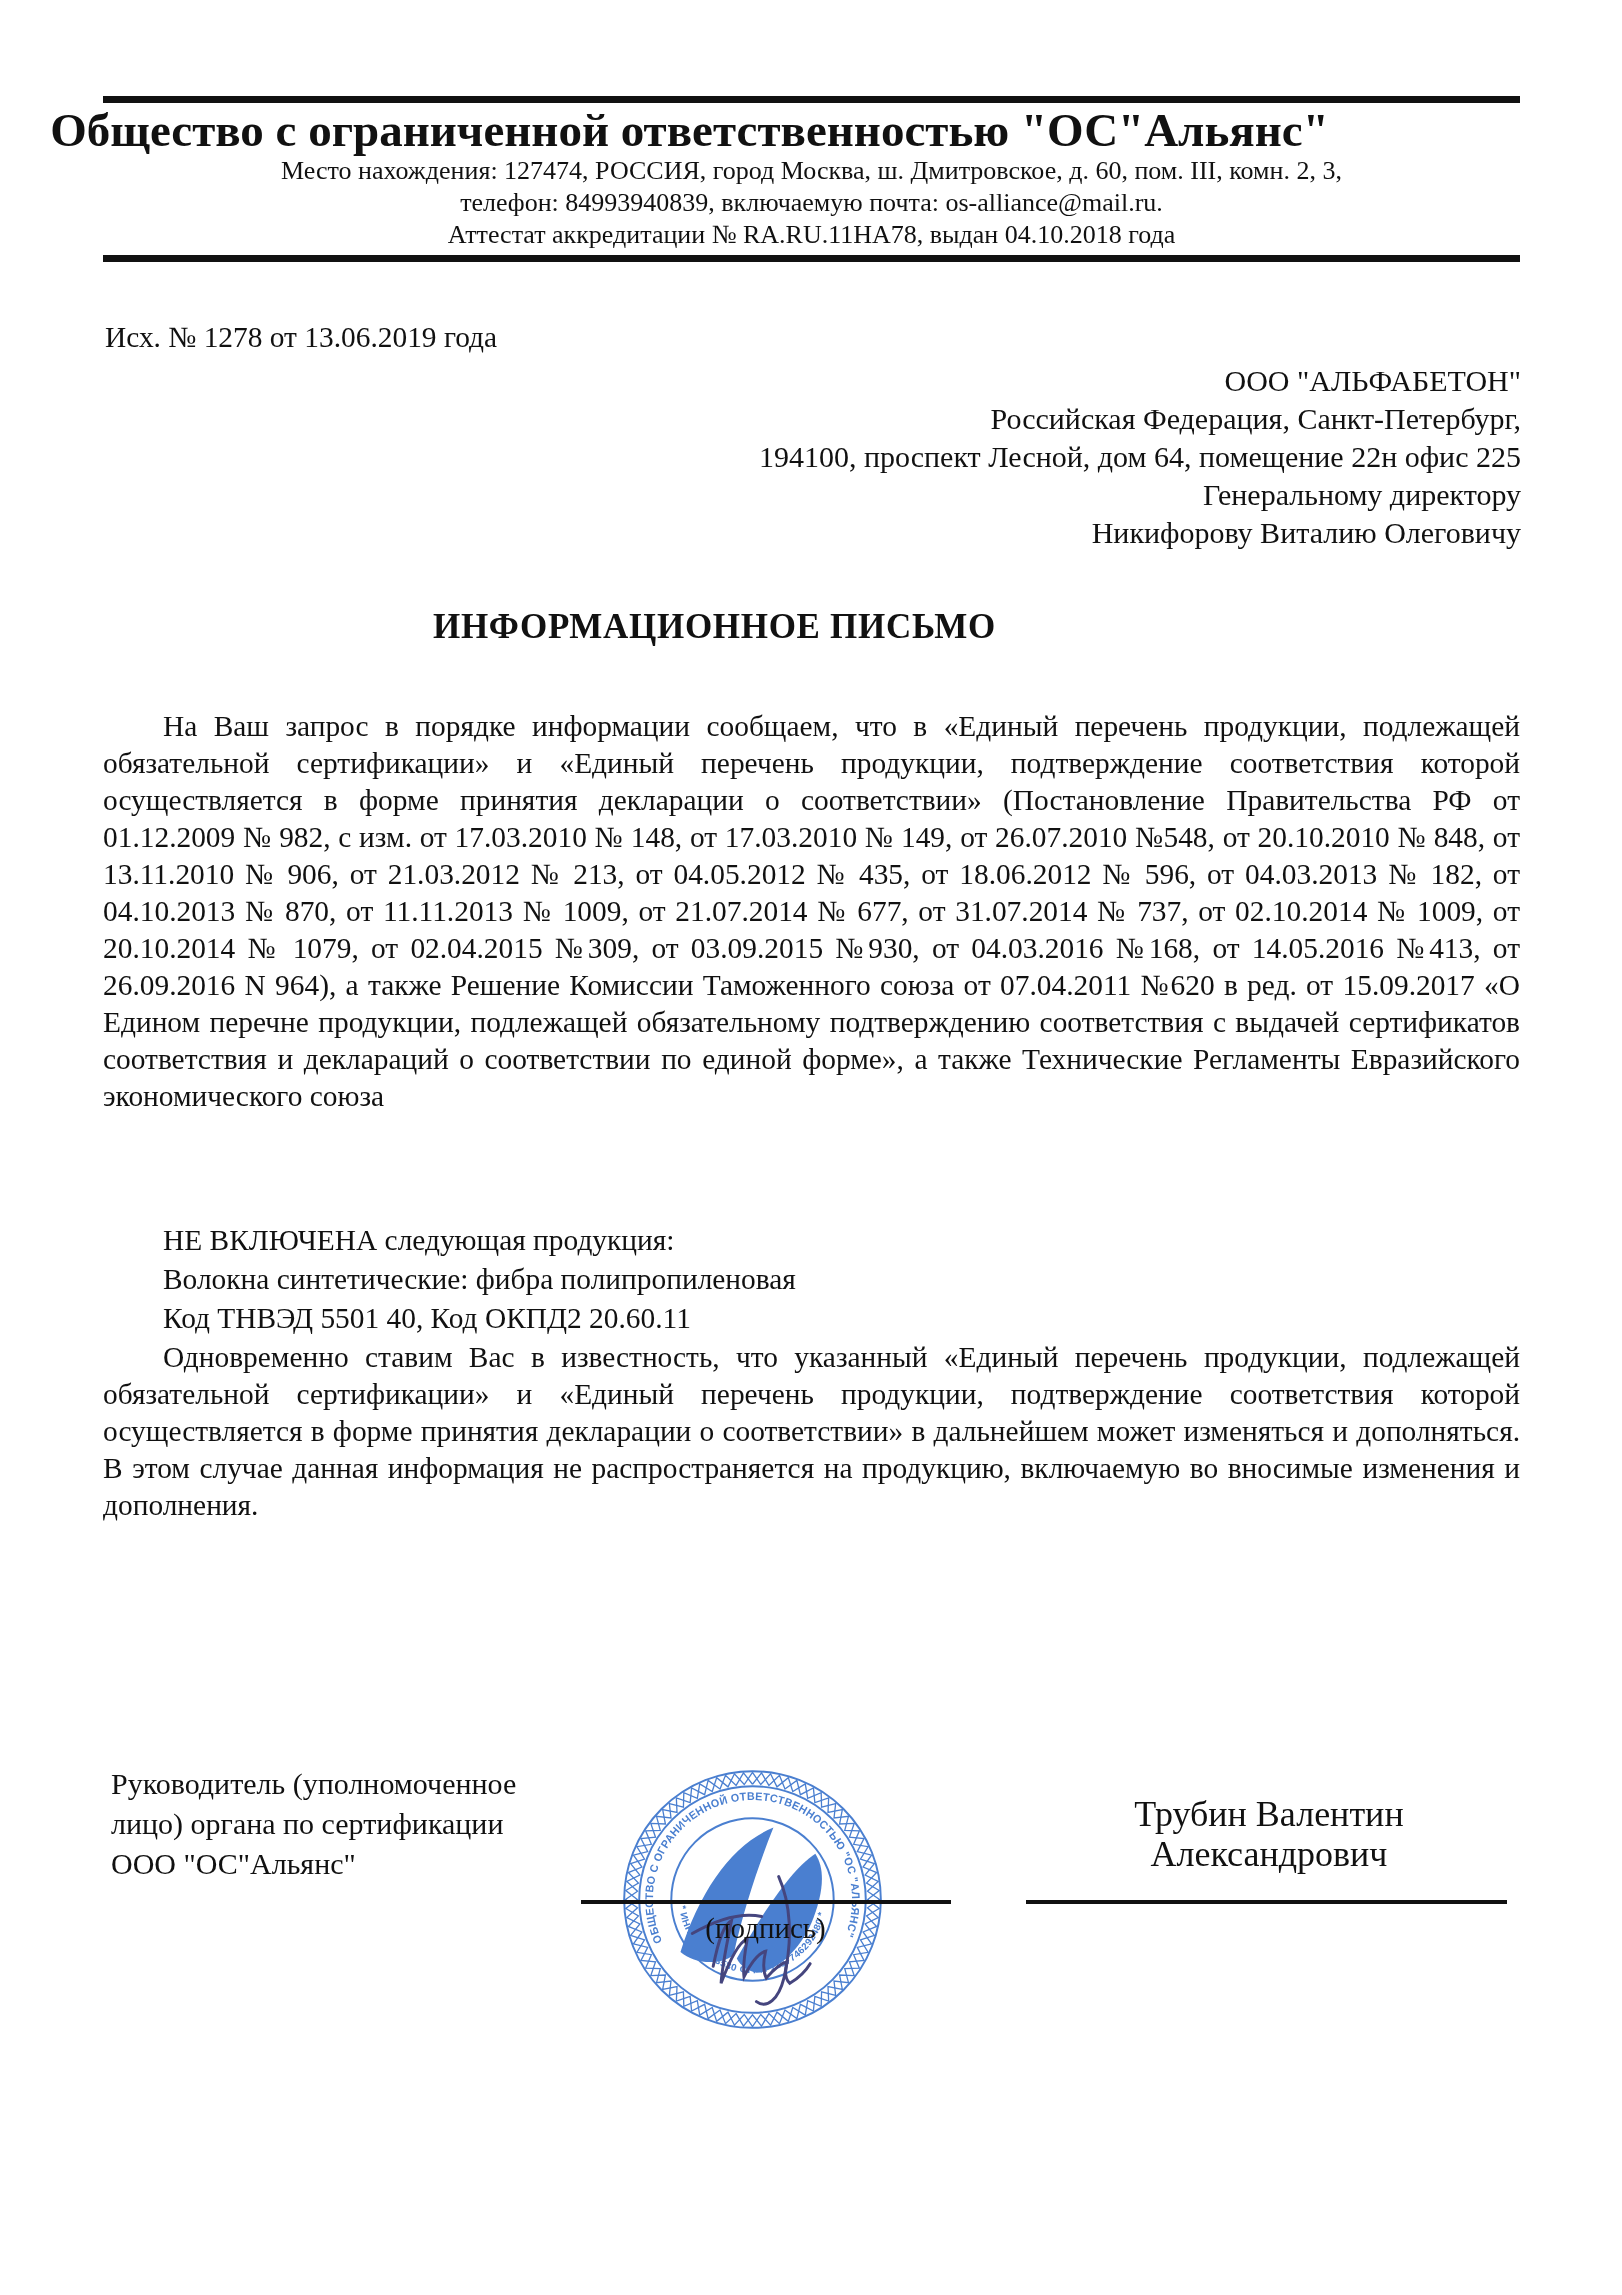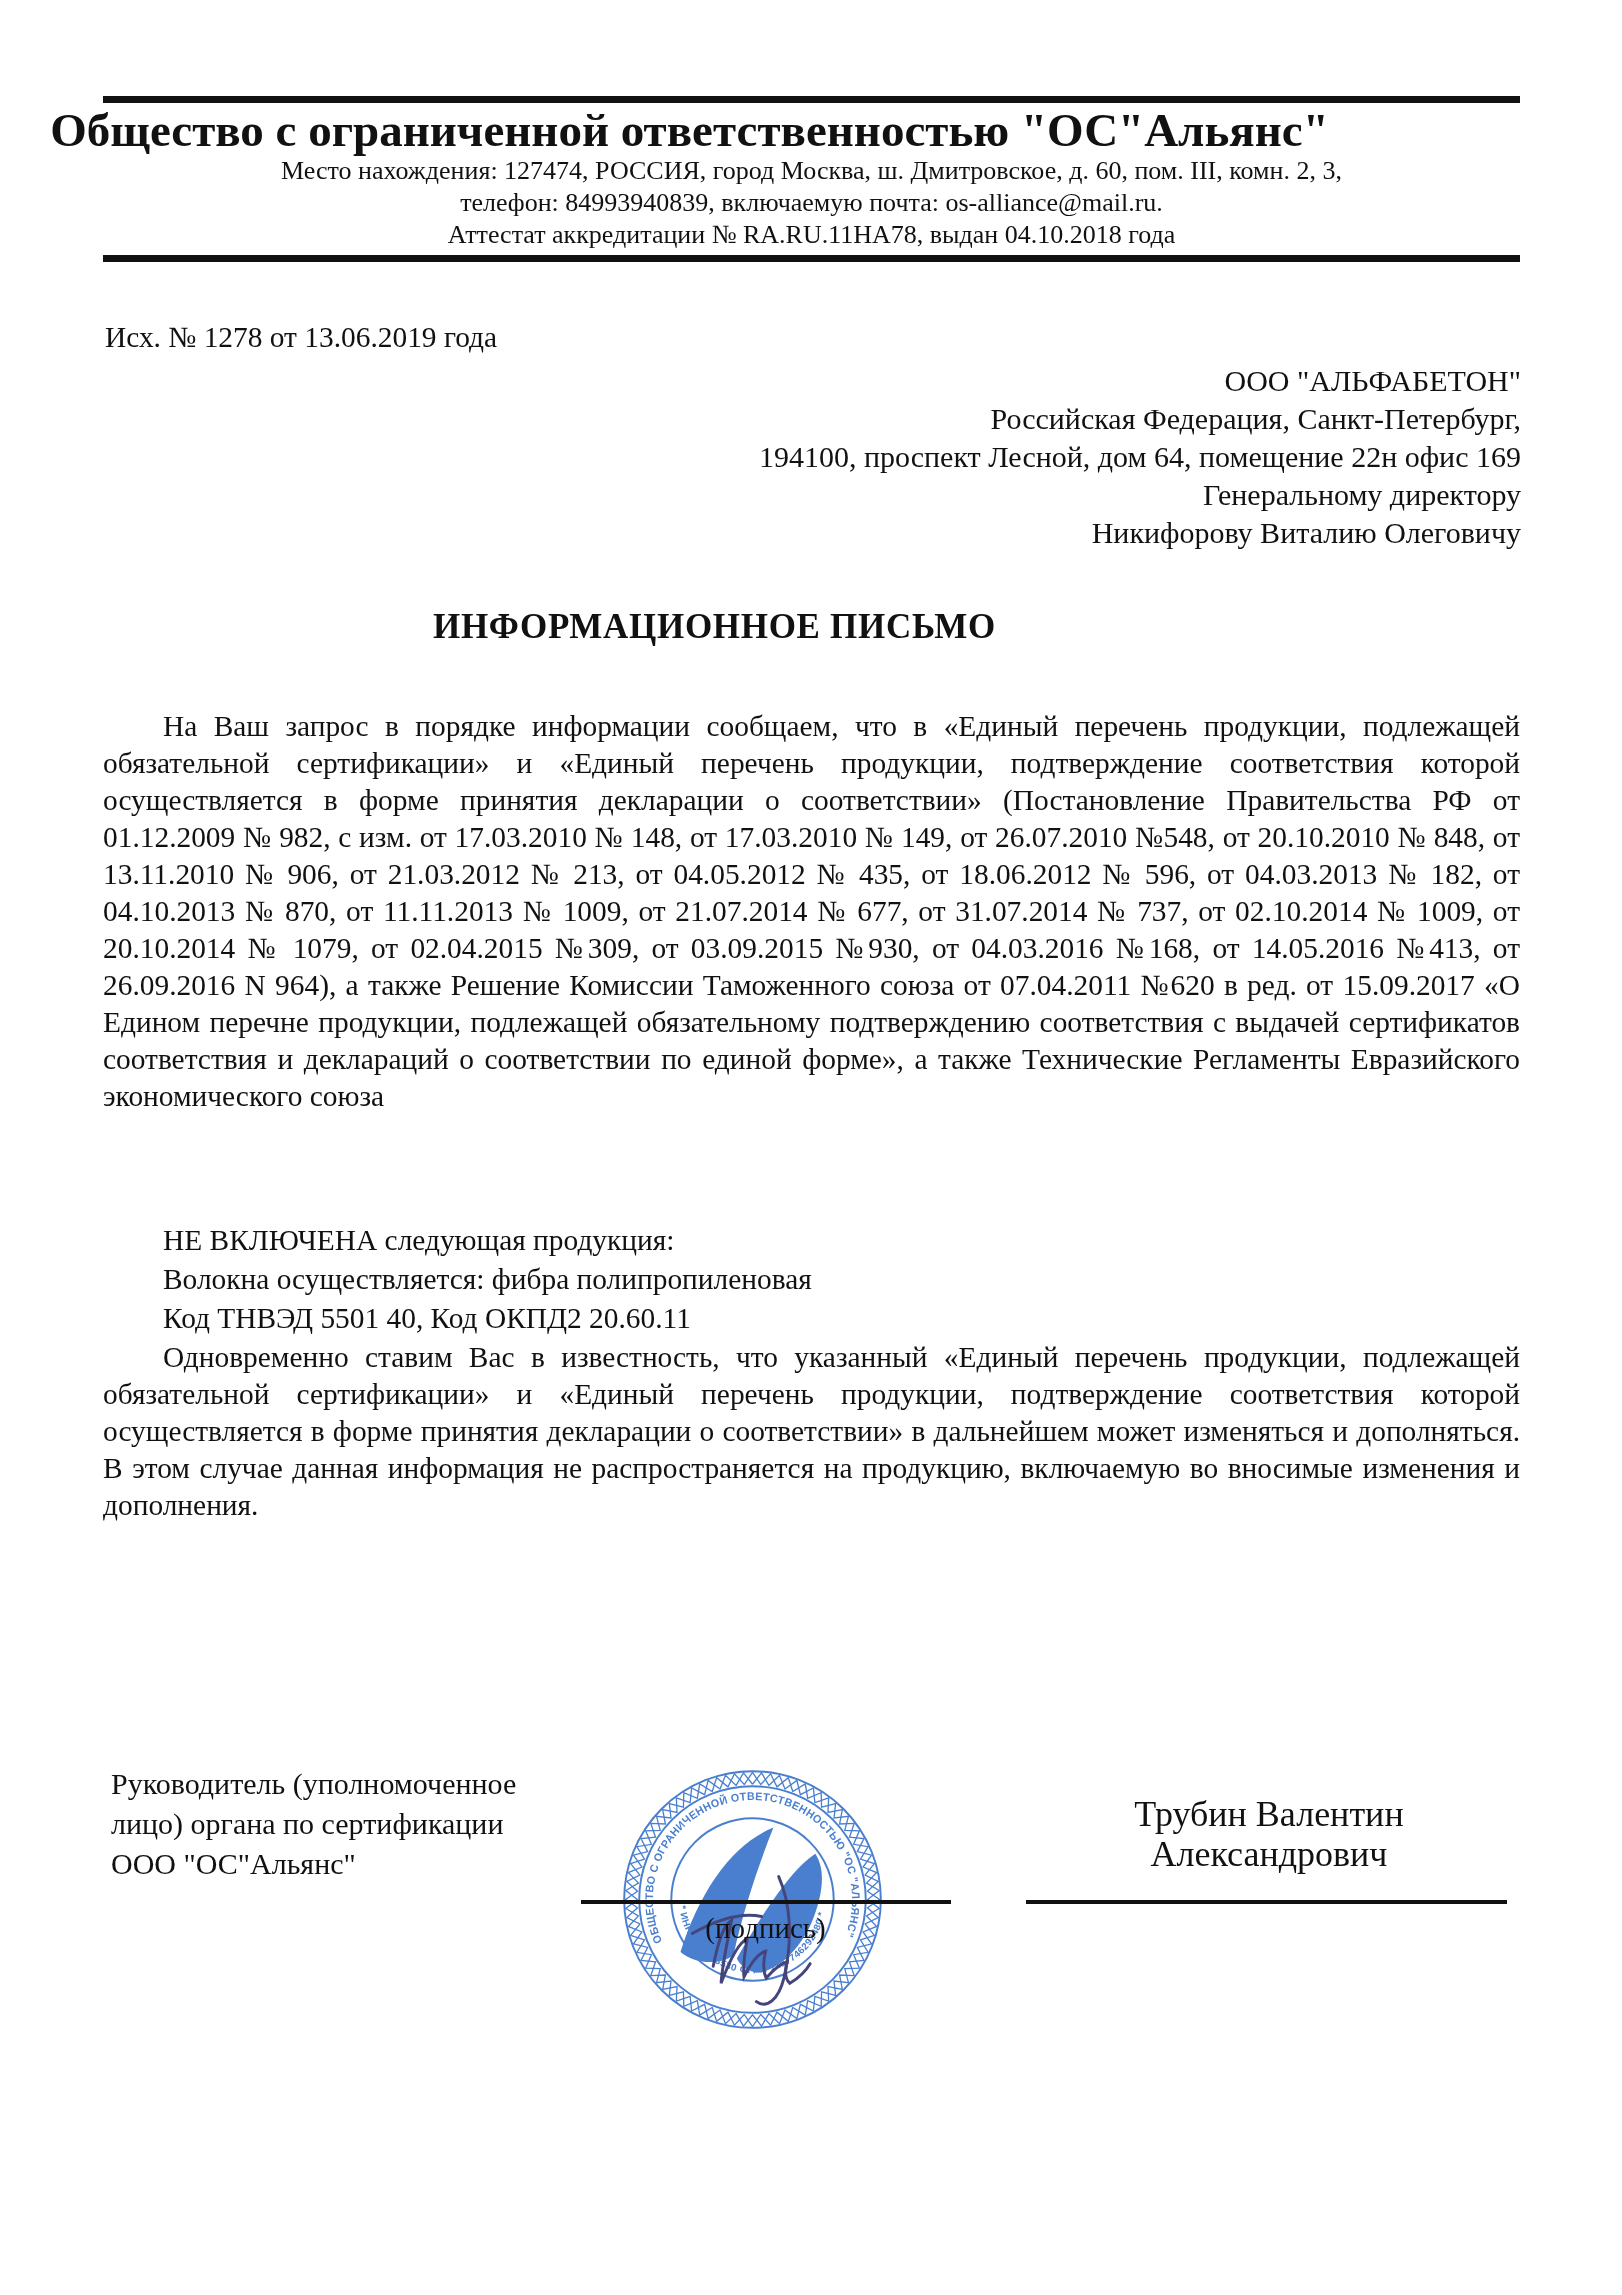--- a/index.html
+++ b/index.html
@@ -78,32 +78,32 @@
     <div>телефон: 84993940839, включаемую почта: os-alliance@mail.ru.</div>
     <div>Аттестат аккредитации № RA.RU.11НА78, выдан 04.10.2018 года</div>
   </div>
   <div class="rule rule-bottom"></div>
 
   <div class="outgoing">Исх. № 1278 от 13.06.2019 года</div>
 
   <div class="addressee">
     <div>ООО "АЛЬФАБЕТОН"</div>
     <div>Российская Федерация, Санкт-Петербург,</div>
-    <div>194100, проспект Лесной, дом 64, помещение 22н офис 169</div>
+    <div>194100, проспект Лесной, дом 64, помещение 22н офис 225</div>
     <div>Генеральному директору</div>
     <div>Никифорову Виталию Олеговичу</div>
   </div>
 
   <div class="letter-title">ИНФОРМАЦИОННОЕ ПИСЬМО</div>
 
   <div class="para para-main">На Ваш запрос в порядке информации сообщаем, что в «Единый перечень продукции, подлежащей обязательной сертификации» и «Единый перечень продукции, подтверждение соответствия которой осуществляется в форме принятия декларации о соответствии» (Постановление Правительства РФ от 01.12.2009 № 982, с изм. от 17.03.2010 № 148, от 17.03.2010 № 149, от 26.07.2010 №548, от 20.10.2010 № 848, от 13.11.2010 № 906, от 21.03.2012 № 213, от 04.05.2012 № 435, от 18.06.2012 № 596, от 04.03.2013 № 182, от 04.10.2013 № 870, от 11.11.2013 № 1009, от 21.07.2014 № 677, от 31.07.2014 № 737, от 02.10.2014 № 1009, от 20.10.2014 № 1079, от 02.04.2015 №309, от 03.09.2015 №930, от 04.03.2016 №168, от 14.05.2016 №413, от 26.09.2016 N 964), а также Решение Комиссии Таможенного союза от 07.04.2011 №620 в ред. от 15.09.2017 «О Едином перечне продукции, подлежащей обязательному подтверждению соответствия с выдачей сертификатов соответствия и деклараций о соответствии по единой форме», а также Технические Регламенты Евразийского экономического союза</div>
 
   <div class="para not-included">
     <div>НЕ ВКЛЮЧЕНА следующая продукция:</div>
-    <div>Волокна осуществляется: фибра полипропиленовая</div>
+    <div>Волокна синтетические: фибра полипропиленовая</div>
     <div>Код ТНВЭД 5501 40, Код ОКПД2  20.60.11</div>
   </div>
 
   <div class="para para-closing">Одновременно ставим Вас в известность, что указанный «Единый перечень продукции, подлежащей обязательной сертификации» и «Единый перечень продукции, подтверждение соответствия которой осуществляется в форме принятия декларации о соответствии» в дальнейшем может изменяться и дополняться. В этом случае данная информация не распространяется на продукцию, включаемую во вносимые изменения и дополнения.</div>
 
   <div class="sig-role">
     <div>Руководитель (уполномоченное</div>
     <div>лицо) органа по сертификации</div>
     <div>ООО "ОС"Альянс"</div>
   </div>

